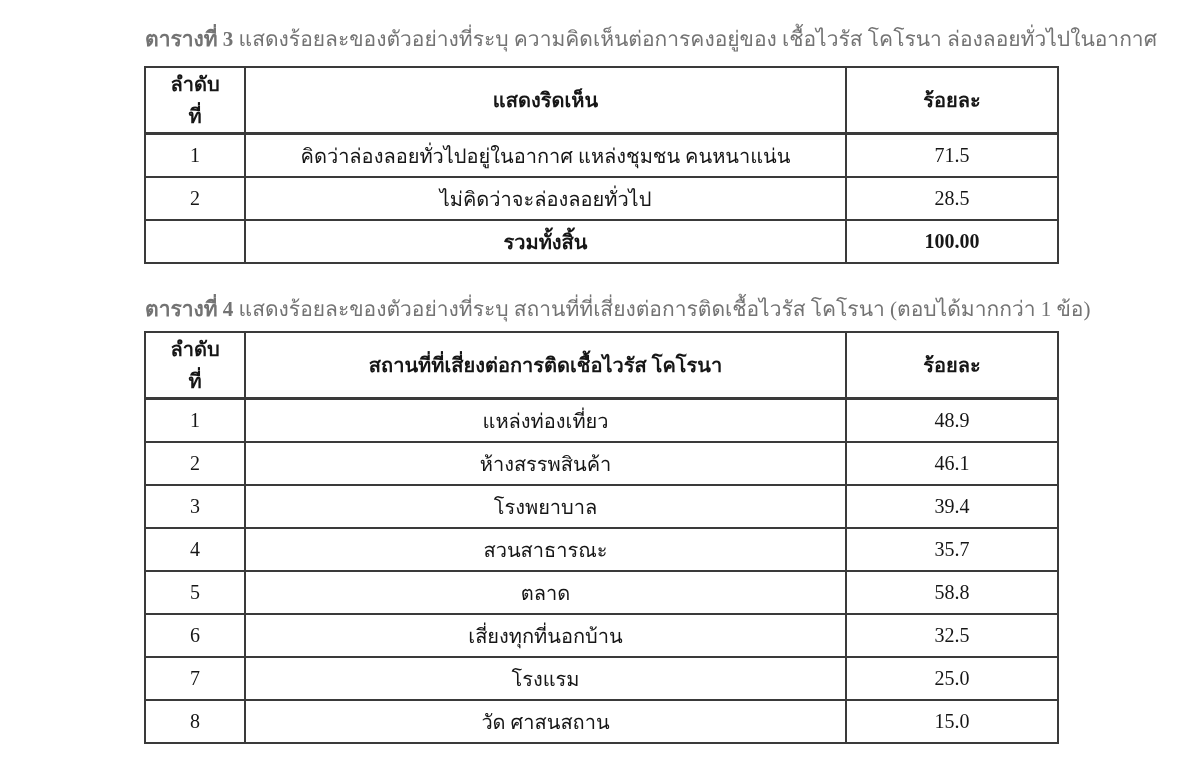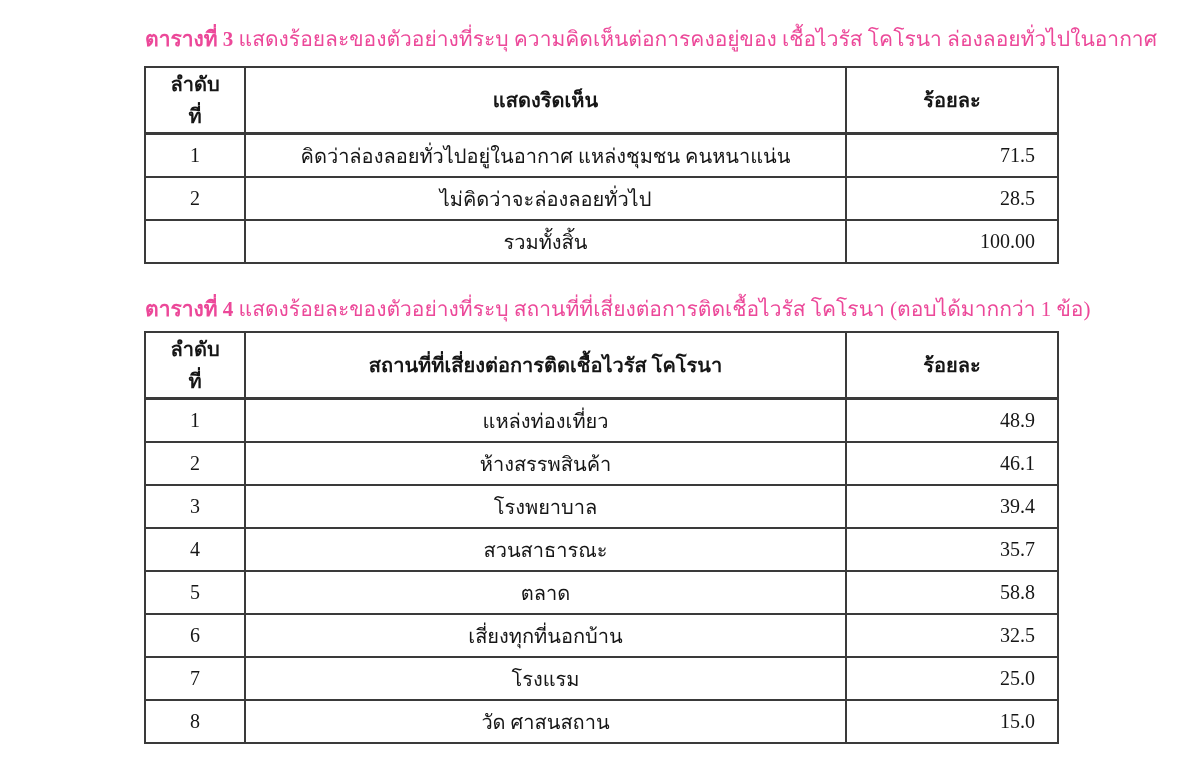--- a/index.html
+++ b/index.html
@@ -15,21 +15,21 @@
     color: #161616;
     overflow: hidden;
   }
   .doc-title {
     position: absolute;
     left: 145px;
     width: 1010px;
     font-size: 21px;
     line-height: 30px;
     white-space: nowrap;
-    color: #ec4899;
+    color: #737373;
   }
   .doc-title .t-prefix { font-weight: bold; }
   #title-3 { top: 24px; }
   #title-4 { top: 294px; }
 
   table.doc-table {
     position: absolute;
     left: 144px;
     width: 913px;
     border-collapse: collapse;
@@ -53,23 +53,23 @@
     text-align: center;
     border-bottom-width: 3px;
     height: 40px;
   }
   .col-no    { width: 100px; }
   .col-text  { width: 601px; }
   .col-pct   { width: 212px; }
 
   td.cell-no  { text-align: center; }
   td.cell-text{ text-align: center; padding-left: 13px; }
-  td.cell-pct { text-align: right; }
+  td.cell-pct { text-align: center; }
 
-  tr.total-row td { font-weight: normal; }
+  tr.total-row td { font-weight: bold; }
   tr.total-row td.cell-text { text-align: center; }
 </style>
 </head>
 <body>
 
 <div class="doc-title" id="title-3">
   <span class="t-prefix">ตารางที่ 3</span><span> แสดงร้อยละของตัวอย่างที่ระบุ ความคิดเห็นต่อการคงอยู่ของ เชื้อไวรัส โคโรนา ล่องลอยทั่วไปในอากาศ</span>
 </div>
 
 <table class="doc-table" id="table-3">

